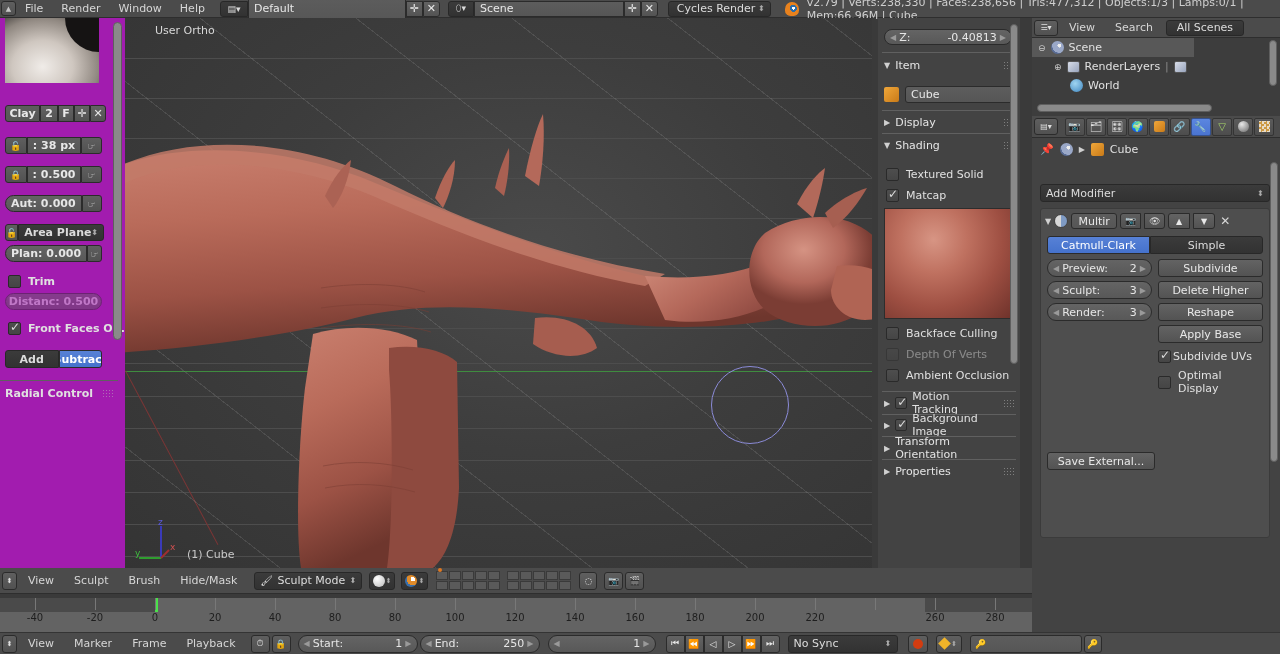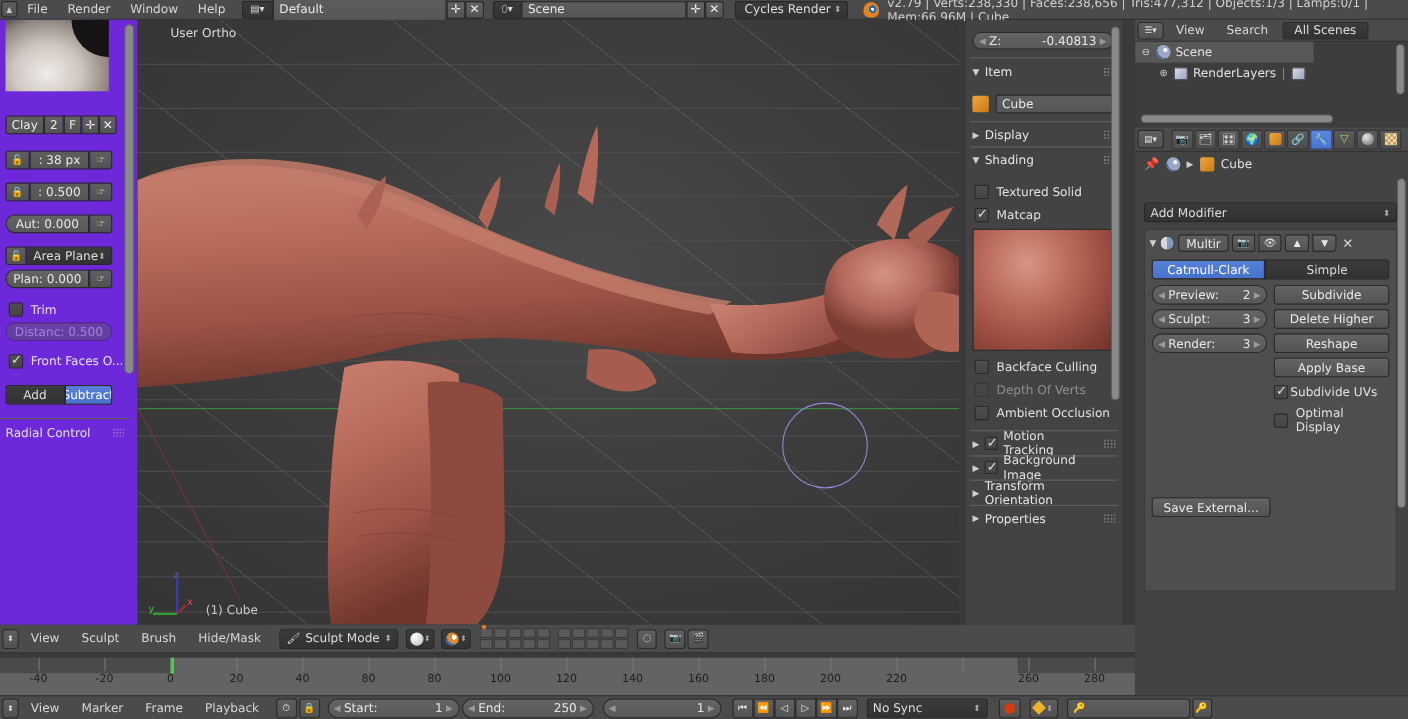--- a/index.html
+++ b/index.html
@@ -138,21 +138,21 @@
   <div class="dark" style="margin-left:10px;width:118px;height:16px;justify-content:space-between;">
     <span style="flex:1;text-align:center;">Cycles Render</span>
     <span style="font-size:8px;color:#aaa;">⬍</span>
   </div>
 
   <div style="margin-left:14px;width:16px;height:14px;border-radius:50% 50% 40% 40%;background:radial-gradient(circle at 60% 45%,#fff 0 12%,#2b6ca8 13% 30%,#e8821e 31% 100%);"></div>
 
   <div style="margin-left:8px;font-size:11px;color:#cfcfcf;">v2.79 | Verts:238,330 | Faces:238,656 | Tris:477,312 | Objects:1/3 | Lamps:0/1 | Mem:66.96M | Cube</div>
 </div>
 
-<div class="abs" style="left:0;top:18px;width:125px;height:550px;background:#6d28d9;">
+<div class="abs" style="left:0;top:18px;width:125px;height:550px;background:#a21caf;font-weight:bold;">
 
   <div style="position:absolute;left:5px;top:0px;width:94px;height:65px;overflow:hidden;
               background:radial-gradient(ellipse at 40% 75%,#f0ece8 0%,#cfc7c0 38%,#8f8780 70%,#1d1b1a 100%);">
     <div style="position:absolute;right:0;top:0;width:34px;height:34px;background:#151313;border-radius:0 0 0 100%;"></div>
   </div>
 
   <div style="position:absolute;left:5px;top:87px;display:flex;height:17px;">
     <div class="field" style="width:35px;justify-content:center;border-radius:3px 0 0 3px;">Clay</div>
     <div class="btn" style="width:18px;border-radius:0;">2</div>
     <div class="btn" style="width:16px;border-radius:0;">F</div>
@@ -450,20 +450,24 @@
       <span style="font-size:9px;color:#ccc;">⊖</span>
       <span style="width:13px;height:13px;border-radius:50%;background:radial-gradient(circle at 65% 35%,#eee 0 16%,#9aa8c8 17% 60%,#5a6d96 61% 100%);"></span>
       <span>Scene</span>
     </div>
     <div class="oitem" style="padding-left:22px;">
       <span style="font-size:9px;color:#ccc;">⊕</span>
       <span style="width:13px;height:12px;background:linear-gradient(135deg,#d8dde8,#98a4bd);border:1px solid #555;border-radius:2px;"></span>
       <span>RenderLayers</span>
       <span style="color:#888;">|</span>
       <span style="width:13px;height:12px;background:linear-gradient(135deg,#d8dde8,#98a4bd);border:1px solid #555;border-radius:2px;"></span>
+    </div>
+    <div class="oitem" style="padding-left:38px;">
+      <span style="width:13px;height:13px;border-radius:50%;background:radial-gradient(circle at 40% 35%,#9fd4f0,#3f86c0);"></span>
+      <span>World</span>
     </div>
   </div>
 
   <div class="scroll" style="position:absolute;right:3px;top:22px;width:8px;height:46px;"></div>
   <div class="scroll" style="position:absolute;left:5px;bottom:4px;width:175px;height:8px;"></div>
 </div>
 
 <div class="abs" id="props">
 
   <div class="hdr" style="height:22px;display:flex;align-items:center;gap:1px;padding-left:2px;">

